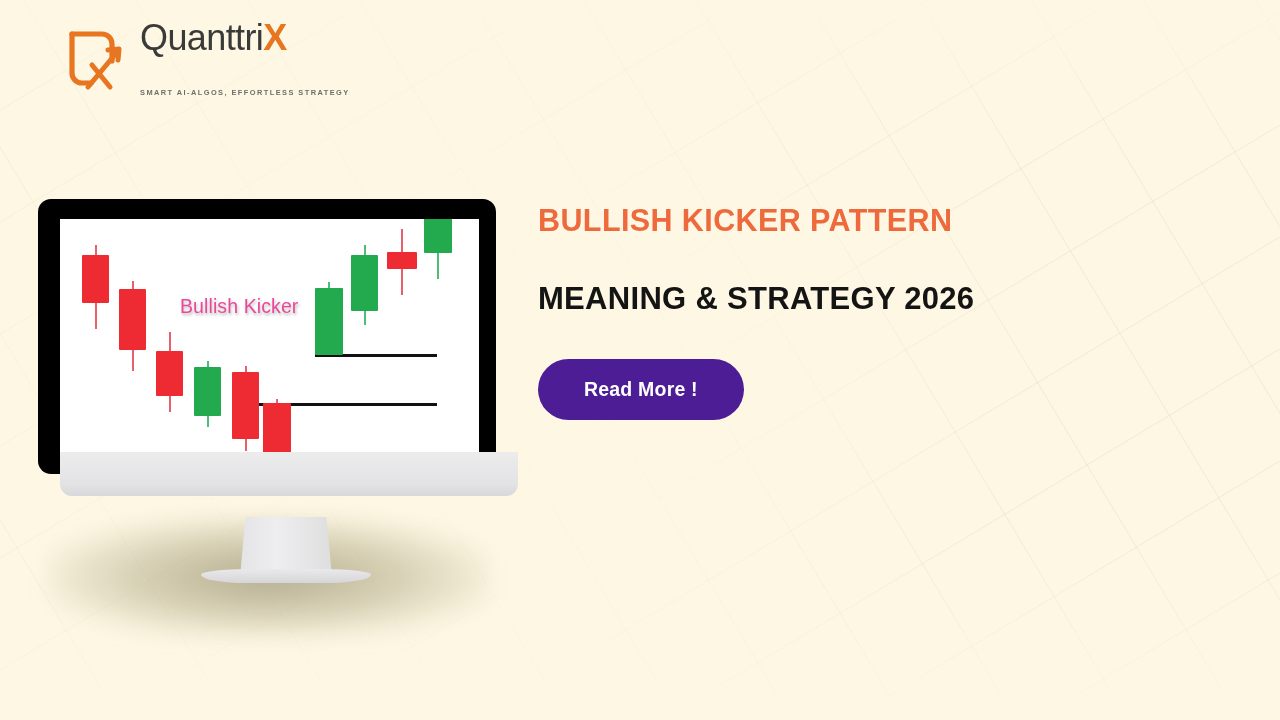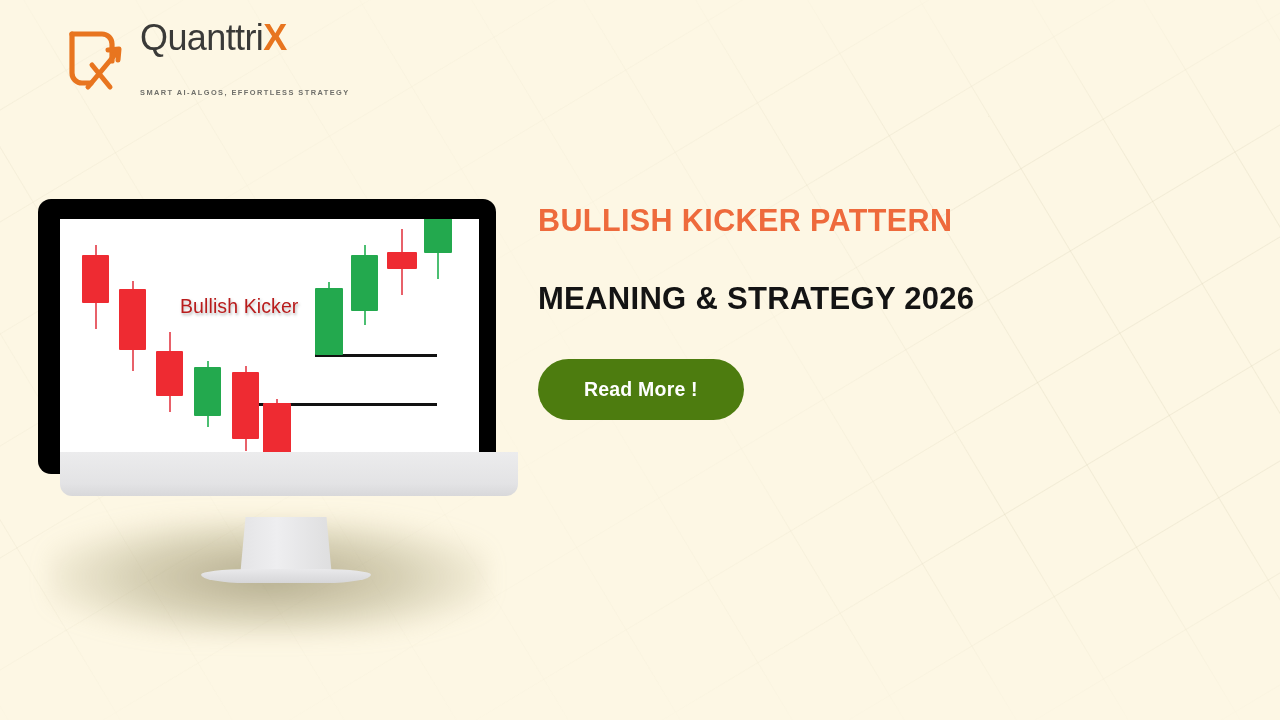--- a/index.html
+++ b/index.html
@@ -76,42 +76,42 @@
   .chart{ position:absolute; inset:0; }
   .candle{ position:absolute; }
   .wick{ position:absolute; width:2px; left:50%; margin-left:-1px; }
   .body-c{ position:absolute; width:100%; border-radius:1px; }
   .c-red .wick{ background:#e8616a; }
   .c-red .body-c{ background:#ee2b32; }
   .c-green .wick{ background:#4cbf72; }
   .c-green .body-c{ background:#23a94e; }
   .gapline{ position:absolute; height:3.2px; background:#111; }
   .chart-label{
-    position:absolute; font-size:19.5px; color:#b91c1c; font-weight:400;
+    position:absolute; font-size:19.5px; color:#ec4899; font-weight:400;
     white-space:nowrap; letter-spacing:.1px;
     text-shadow:0 0 5px #fff, 1px 2px 3px rgba(150,150,150,.85);
   }
 
   
   .content{ position:absolute; left:538px; top:203px; width:730px; }
   .title{
     font-size:30.5px; font-weight:700; color:#ee6a3c;
     letter-spacing:.4px; line-height:1.12; text-transform:uppercase;
   }
   .subtitle{
     font-size:31px; font-weight:700; color:#141414;
     letter-spacing:.3px; margin-top:44px; text-transform:uppercase;
   }
   .para{
     font-size:18.5px; color:#232323; line-height:1.78;
     margin-top:38px; max-width:730px; font-weight:400;
   }
   .cta{
     display:inline-block; margin-top:42px;
-    background:#4d7c0f; color:#fff;
+    background:#4c1d95; color:#fff;
     font-size:19.5px; font-weight:700; letter-spacing:.2px;
     padding:19px 46px; border:none; border-radius:40px; cursor:pointer;
     font-family:"Liberation Sans", sans-serif;
   }
 </style>
 </head>
 <body>
 
 <div class="bg-grid"></div>
 <div class="bg-fade"></div>

